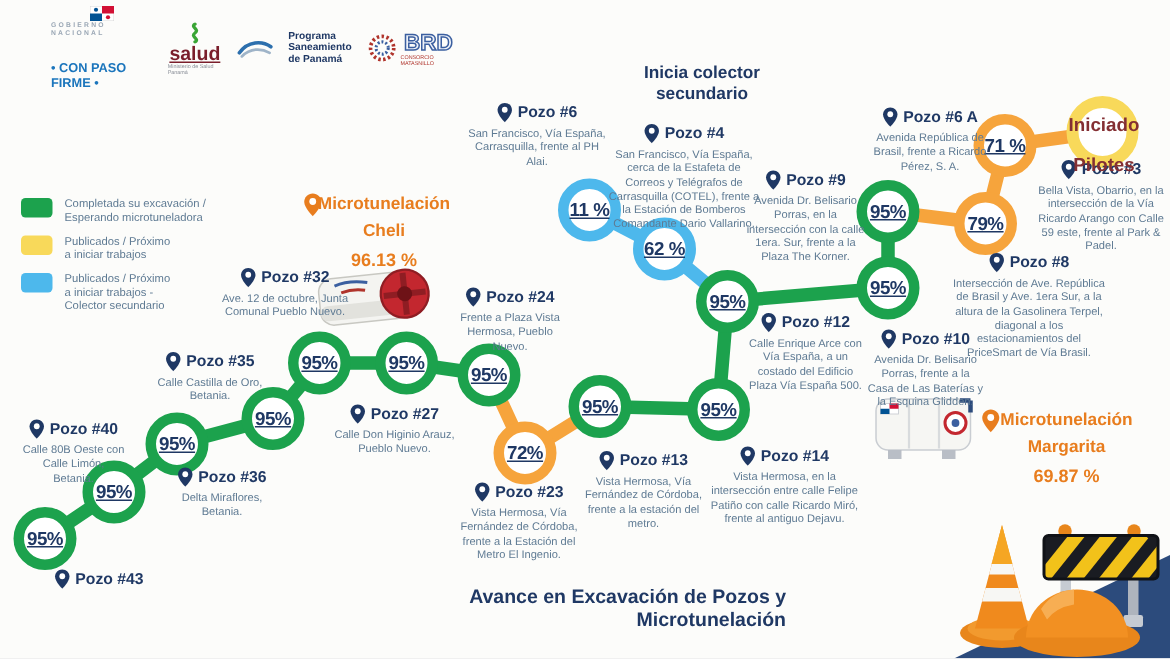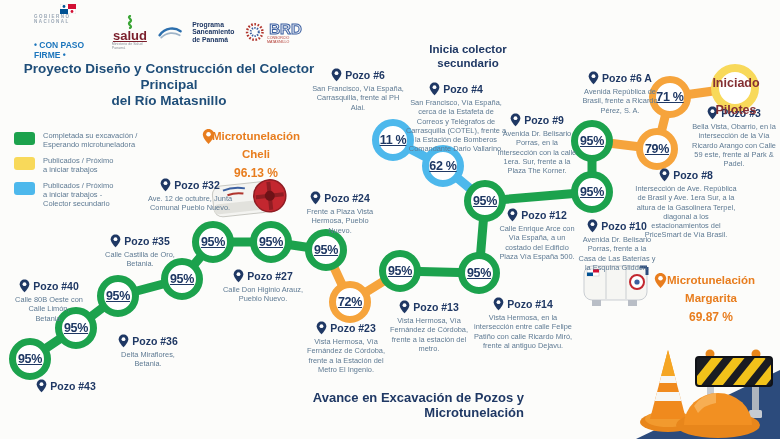--- a/index.html
+++ b/index.html
@@ -93,22 +93,20 @@
         <circle cx="12" cy="12" r="9.5" fill="none" stroke="#B0342C" stroke-width="3" stroke-dasharray="2 2"></circle>
         <circle cx="12" cy="12" r="5" fill="none" stroke="#3B5FA0" stroke-width="2.5" stroke-dasharray="1.6 1.6"></circle>
       </svg>
       <div class="logo">
         <span class="brd-name">BRD</span>
         <span class="brd-sub">CONSORCIO MATASNILLO</span>
       </div>
     </div>
   </div>
 
-  <div class="abs title pre">Proyecto Diseño y Construcción del Colector Principal
-del Río Matasnillo</div>
 
   <div class="abs legend" id="legend">
       <div class="legend-item">
         <span class="sw" style="background: rgb(28, 162, 77);"></span>
         <span class="lg-label">Completada su excavación /
 Esperando microtuneladora</span>
       </div>
       <div class="legend-item">
         <span class="sw" style="background: rgb(248, 217, 90);"></span>
         <span class="lg-label">Publicados / Próximo
@@ -398,21 +396,21 @@
       <div class="pozo" style="left: 104px; top: 234px; width: 72px;">
         <div class="hd">
           <svg width="11" height="14" viewBox="0 0 24 30">
             <path d="M12 1C6 1 1.5 5.6 1.5 11.4 1.5 19 12 29 12 29s10.5-10 10.5-17.6C22.5 5.6 18 1 12 1z" fill="#1F3864"></path>
             <circle cx="12" cy="11" r="4.2" fill="#fff"></circle>
           </svg>
           <span>Pozo #35</span>
         </div>
         <div class="ds">Calle Castilla de Oro, Betania.</div>
       </div>
-      <div class="pozo" style="left: 114px; top: 311px; width: 68px; margin-top: 23px;">
+      <div class="pozo" style="left: 114px; top: 311px; width: 68px;">
         <div class="hd">
           <svg width="11" height="14" viewBox="0 0 24 30">
             <path d="M12 1C6 1 1.5 5.6 1.5 11.4 1.5 19 12 29 12 29s10.5-10 10.5-17.6C22.5 5.6 18 1 12 1z" fill="#1F3864"></path>
             <circle cx="12" cy="11" r="4.2" fill="#fff"></circle>
           </svg>
           <span>Pozo #36</span>
         </div>
         <div class="ds">Delta Miraflores, Betania.</div>
       </div>
       <div class="pozo" style="left: 14px; top: 279px; width: 70px;">

